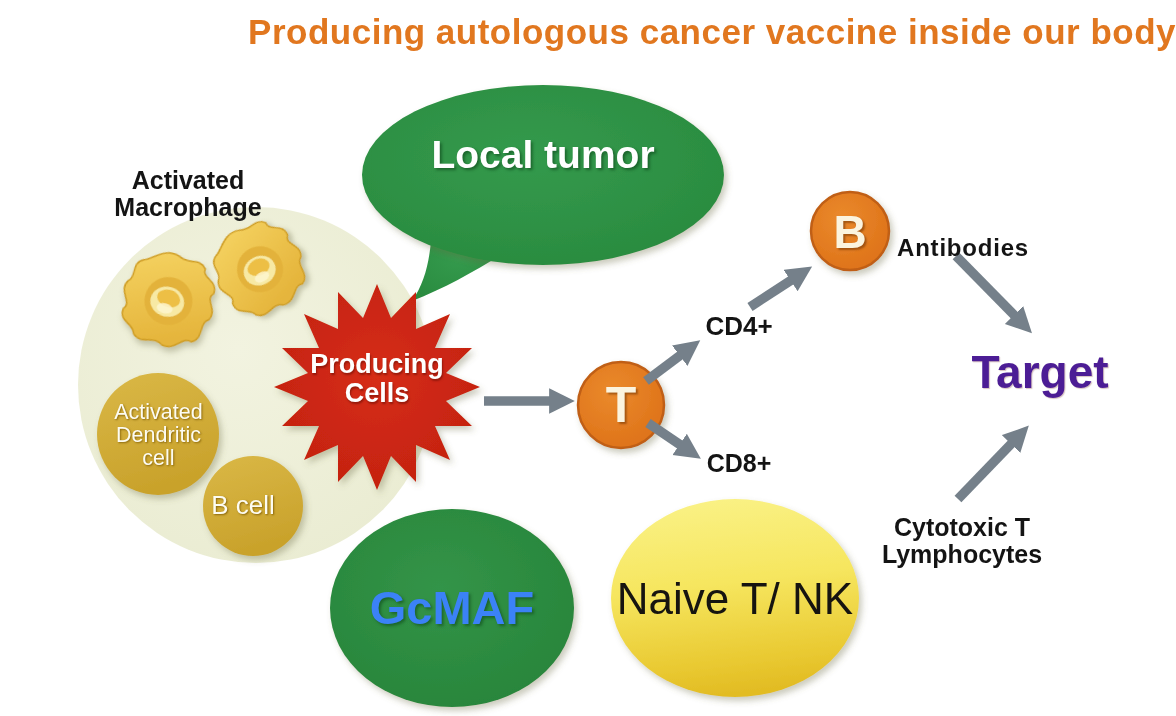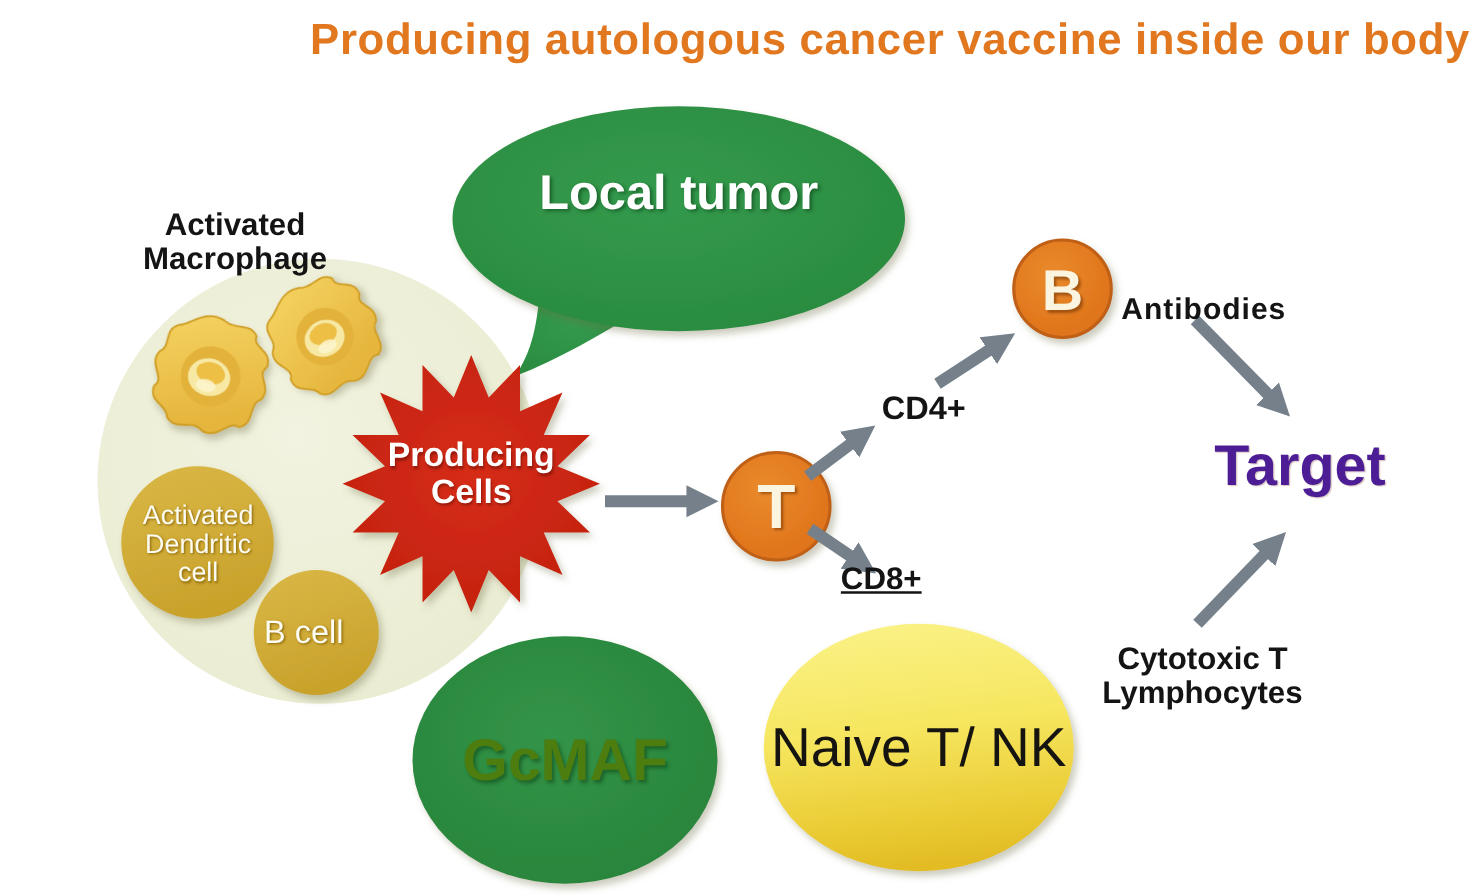--- a/index.html
+++ b/index.html
@@ -21,27 +21,27 @@
   .apc-label{left:297px;top:350px;width:160px;font-size:27px;line-height:29px;
     font-weight:bold;color:#ffffff;text-shadow:1px 2px 2px rgba(90,10,0,0.5);}
   .dendritic-label{left:98px;top:401px;width:121px;font-size:21.5px;line-height:23px;
     color:#fdfcf2;text-shadow:1px 1px 2px rgba(125,90,5,0.85);}
   .bcell-label{left:203px;top:491px;width:80px;font-size:26px;line-height:28px;
     color:#fdfcf2;text-shadow:1px 1px 2px rgba(125,90,5,0.85);}
   .node-letter{font-weight:bold;color:#fbf4df;text-shadow:2px 2px 2px rgba(110,50,0,0.55);}
   .t-letter{left:578px;top:377px;width:86px;font-size:50px;line-height:56px;}
   .b-letter{left:812px;top:206px;width:76px;font-size:46px;line-height:52px;}
   .cd4-label{left:698px;top:311px;width:82px;font-size:26px;text-align:center;}
-  .cd8-label{left:664px;top:449px;width:82px;font-size:25px;text-decoration:underline;}
+  .cd8-label{left:698px;top:449px;width:82px;font-size:25px;}
   .antibodies-label{left:897px;top:216px;width:130px;font-size:24px;text-align:left;letter-spacing:0.8px;margin-top:18px;}
   .target-label{left:959px;top:345px;width:162px;font-size:46px;font-weight:bold;
     color:#4c1d95;text-shadow:1px 1px 1px rgba(90,10,0,0.25);}
   .ctl-label{left:877px;top:514px;width:170px;font-size:25px;line-height:27px;}
   .gcmaf-label{left:330px;top:582px;width:244px;font-size:47px;line-height:51px;
-    font-weight:bold;color:#4d7c0f;text-shadow:2px 2px 3px rgba(10,60,20,0.5);}
+    font-weight:bold;color:#3b82f6;text-shadow:2px 2px 3px rgba(10,60,20,0.5);}
   .naive-label{left:611px;top:574px;width:248px;font-size:44px;line-height:49px;
     font-weight:normal;color:#161410;}
 </style>
 </head>
 <body>
 
 <div class="stage">
 
   <svg class="shapes" viewBox="0 0 1176 716" xmlns="http://www.w3.org/2000/svg">
     <defs>

